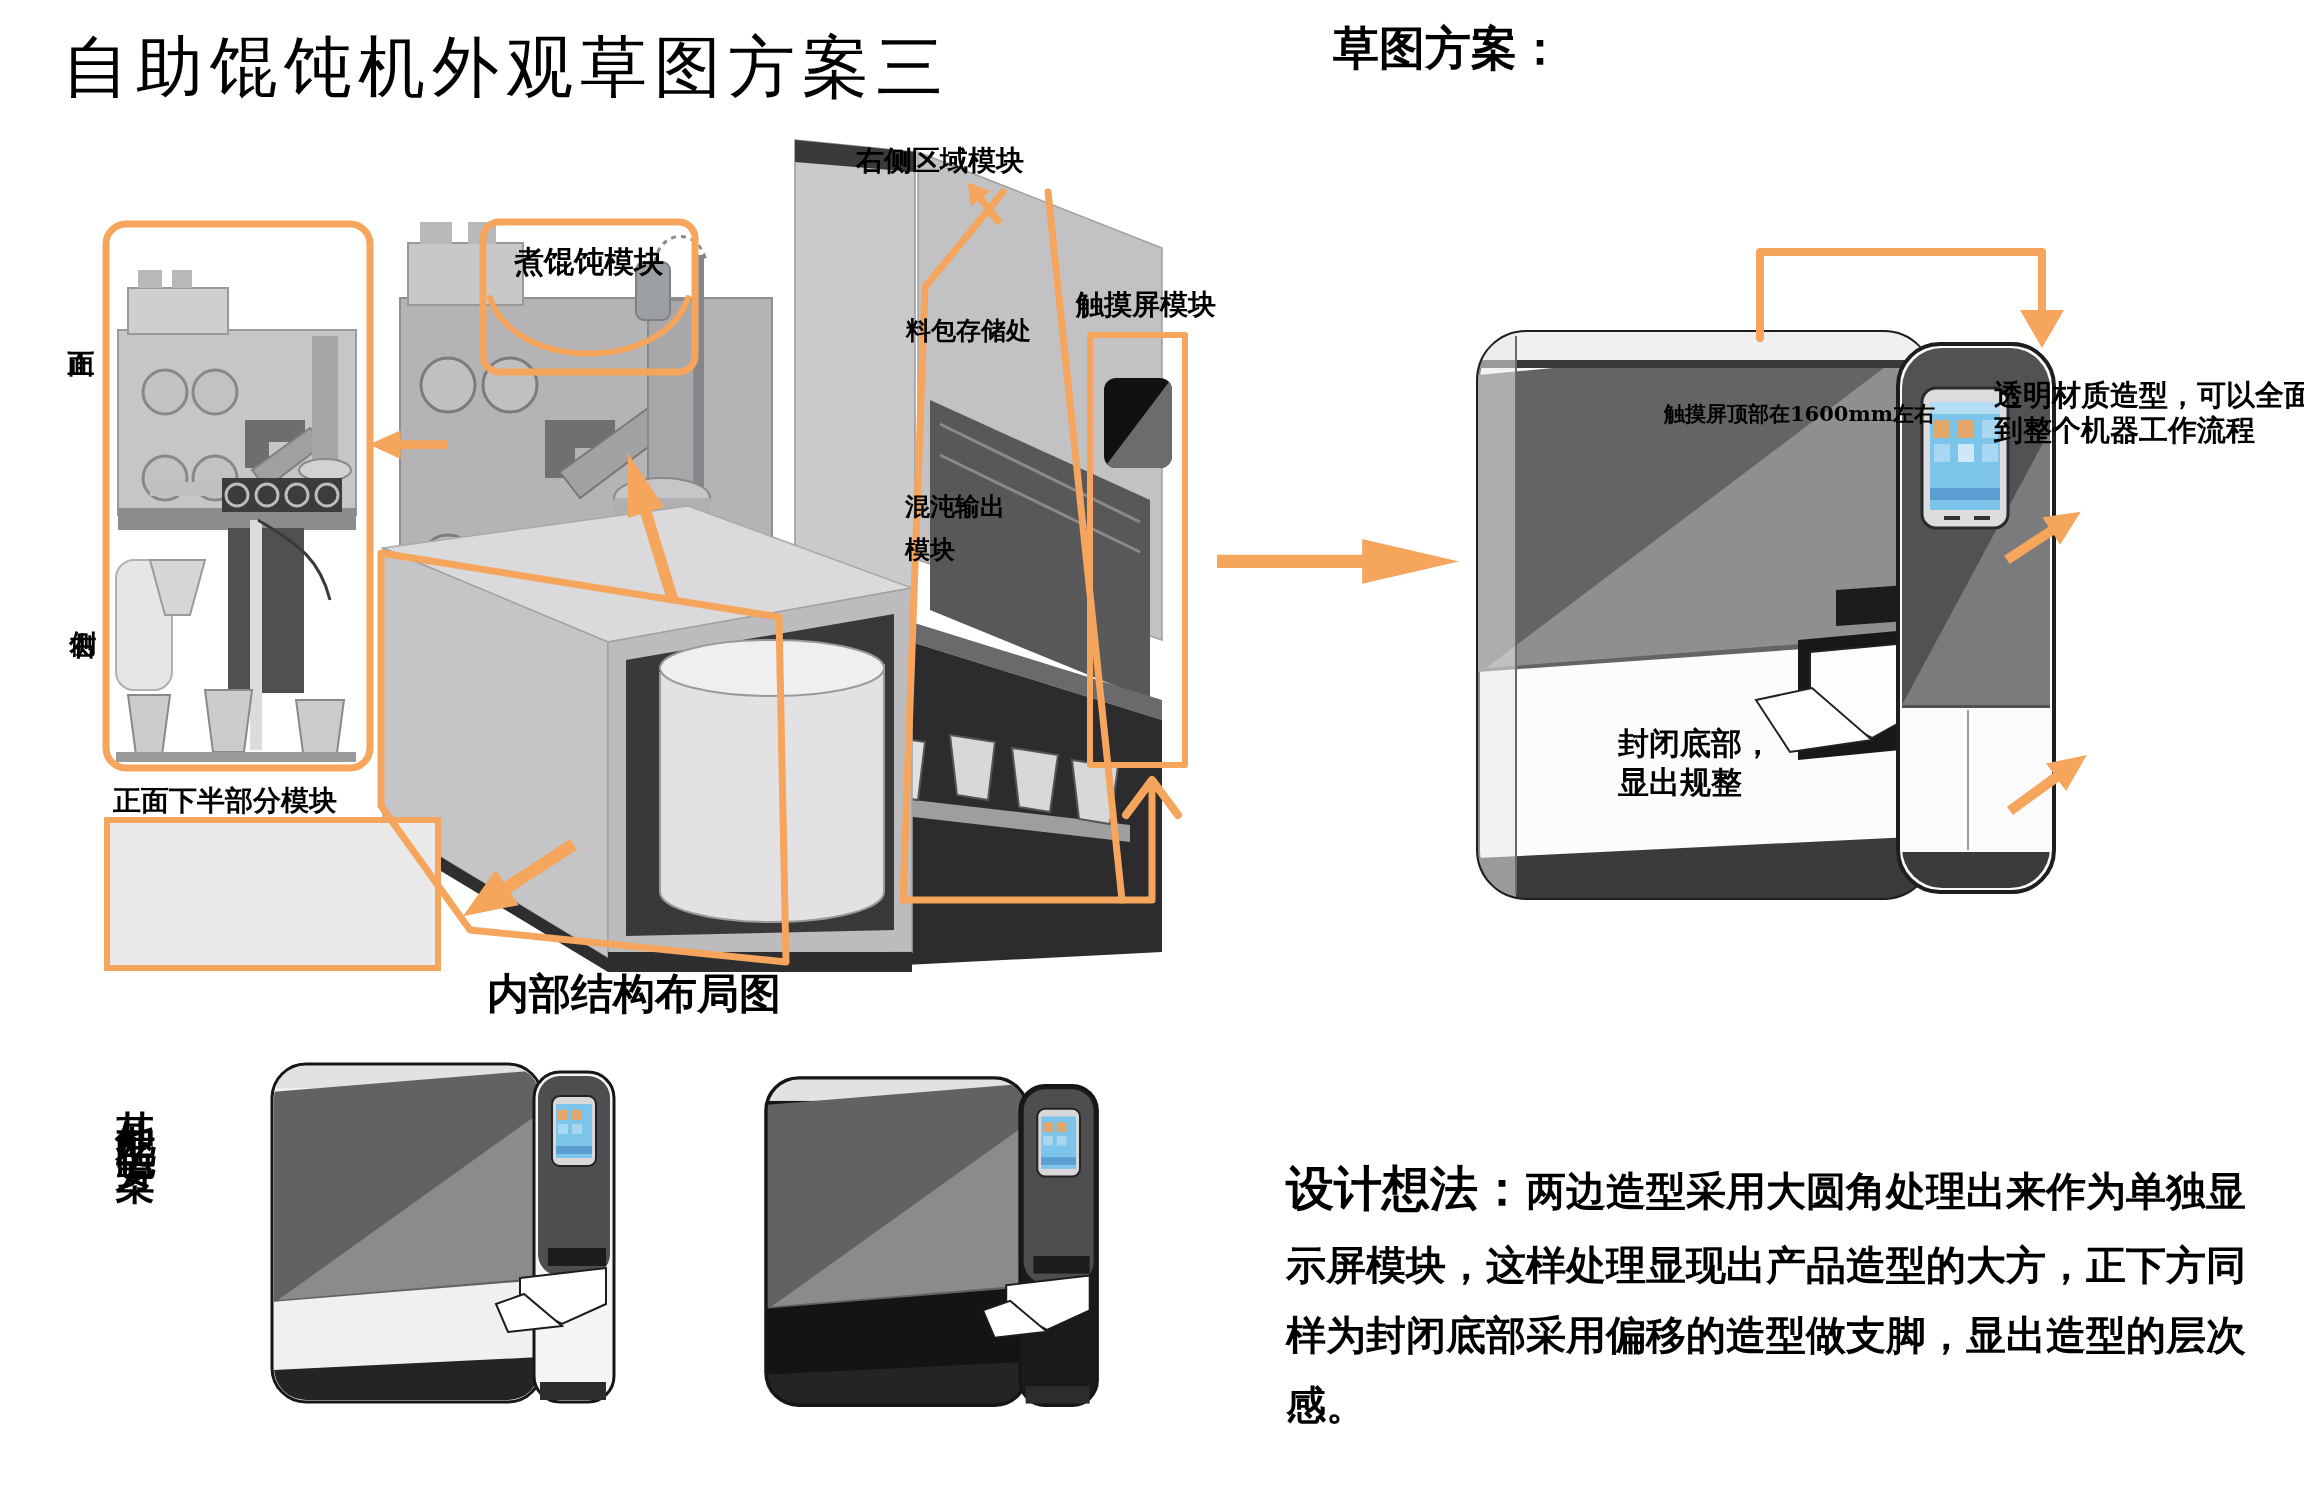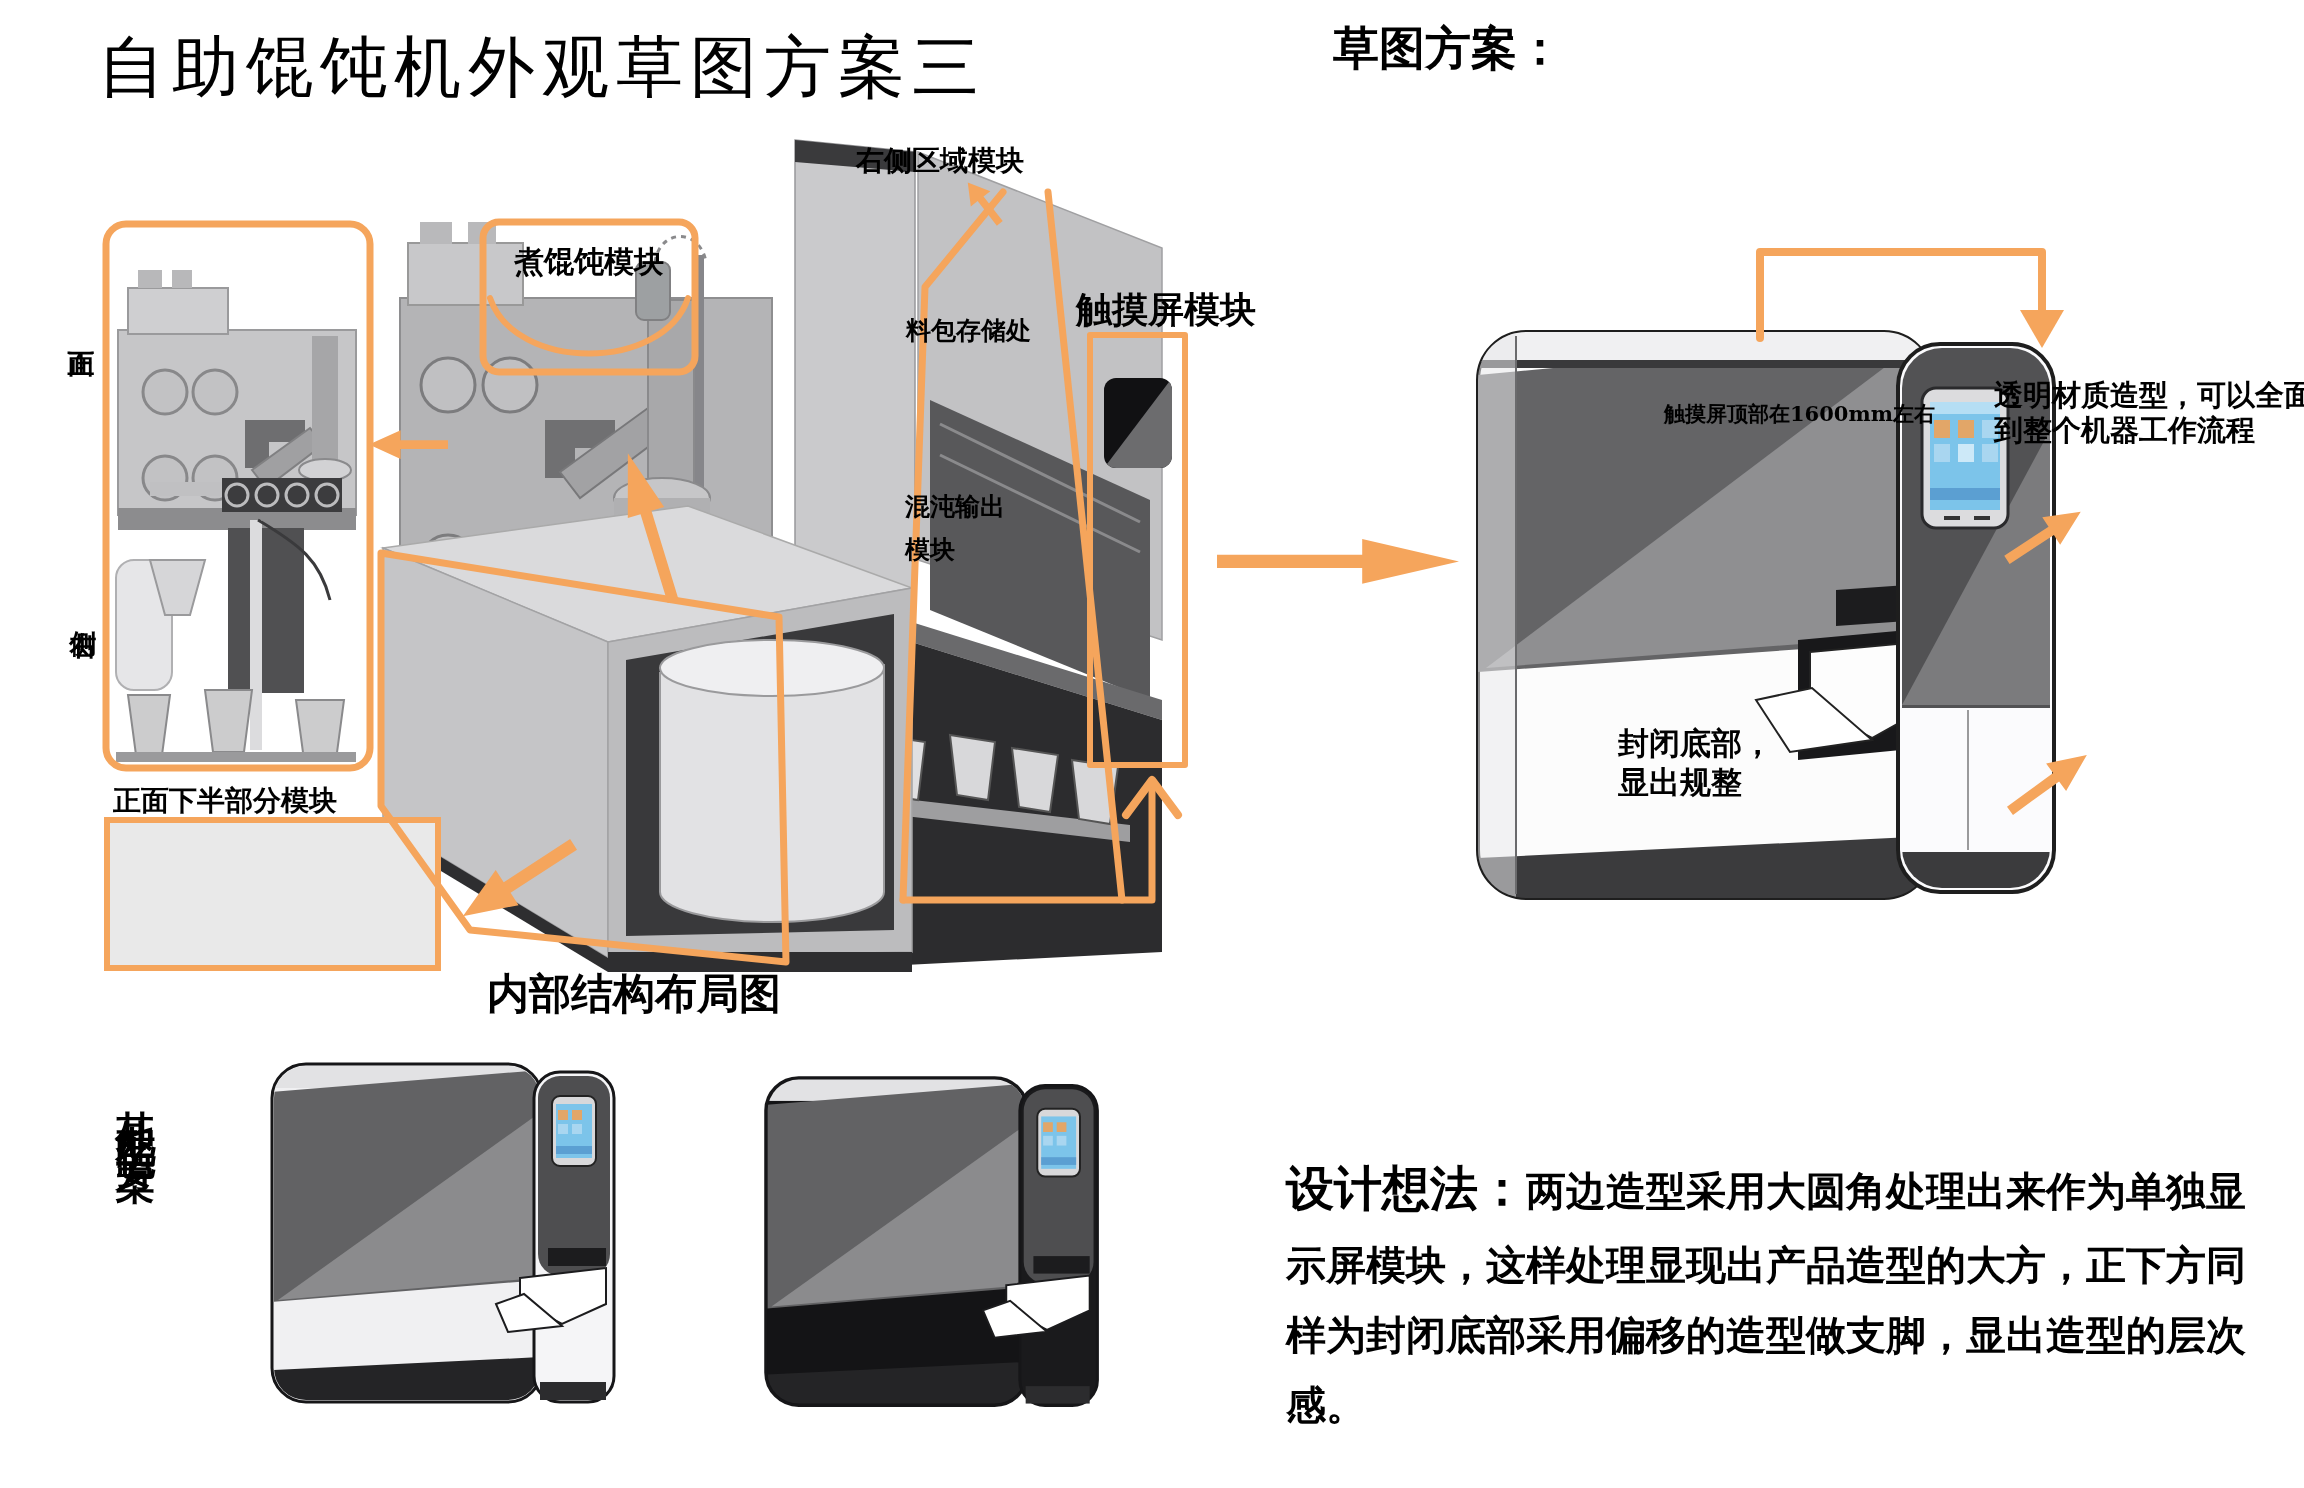--- a/index.html
+++ b/index.html
@@ -2,30 +2,30 @@
 <html style="--accent: #F5A55C; --machine-dark: #646466; --machine-highlight: #8F8F91; --variant-white: #F0F0F2; --variant-black: #141416; --screen-blue: #7CC4EA;"><head>
 <meta charset="utf-8">
 <style>
   html,body{margin:0;padding:0;background:#ffffff;}
   .canvas{position:relative;width:2304px;height:1488px;background:#fff;overflow:hidden;
           font-family:"DejaVu Sans","Liberation Sans",sans-serif;color:#000;}
   .canvas svg{position:absolute;left:0;top:0;}
   .txt{position:absolute;white-space:nowrap;}
   .vert{writing-mode:vertical-rl;text-orientation:upright;line-height:1;}
   #title{left:62px;top:22px;font-size:67px;font-weight:500;letter-spacing:7px;
-         font-family:"DejaVu Serif","Liberation Serif",serif;margin-left:36px;}
+         font-family:"DejaVu Serif","Liberation Serif",serif;}
   #sketch-heading{left:1333px;top:18px;font-size:46px;font-weight:bold;}
   #work-label{left:106px;top:232px;width:264px;text-align:center;font-size:40px;font-weight:bold;}
   #front-label{left:68px;top:330px;font-size:27px;font-weight:bold;}
   #rightside-label{left:70px;top:610px;font-size:27px;font-weight:bold;}
   #boil-label{left:483px;top:242px;width:212px;text-align:center;font-size:30px;font-weight:bold;}
   #rightarea-label{left:856px;top:142px;font-size:28px;font-weight:bold;}
   #packstorage-label{left:906px;top:314px;font-size:25px;font-weight:bold;}
   #wontonout-label{left:905px;top:486px;font-size:25px;font-weight:bold;line-height:1.7;white-space:pre-line;}
-  #touch-label{left:1076px;top:286px;font-size:36px;font-weight:bold;}
+  #touch-label{left:1076px;top:286px;font-size:28px;font-weight:bold;}
   #frontlower-label{left:104px;top:782px;font-size:28px;font-weight:bold;margin-left:9px;}
   #internal-caption{left:487px;top:966px;font-size:42px;font-weight:bold;}
   #othercolors-caption{left:116px;top:1078px;font-size:40px;font-weight:bold;letter-spacing:10px;}
   #screenheight-note{left:1664px;top:400px;font-size:21px;font-weight:bold;
                      font-family:"DejaVu Serif","Liberation Serif",serif;}
   #closedbottom-note{left:1618px;top:724px;font-size:31px;font-weight:bold;line-height:1.25;white-space:normal;}
   #transparent-note{left:1994px;top:378px;width:352px;font-size:29px;font-weight:bold;line-height:1.2;white-space:normal;}
   #groove-note{left:2028px;top:648px;width:268px;font-size:29px;font-weight:bold;line-height:1.2;white-space:normal;}
   #design-note{left:1286px;top:1146px;width:990px;font-size:40px;font-weight:bold;line-height:1.75;white-space:normal;}
   #design-note .lead{font-size:48px;}

